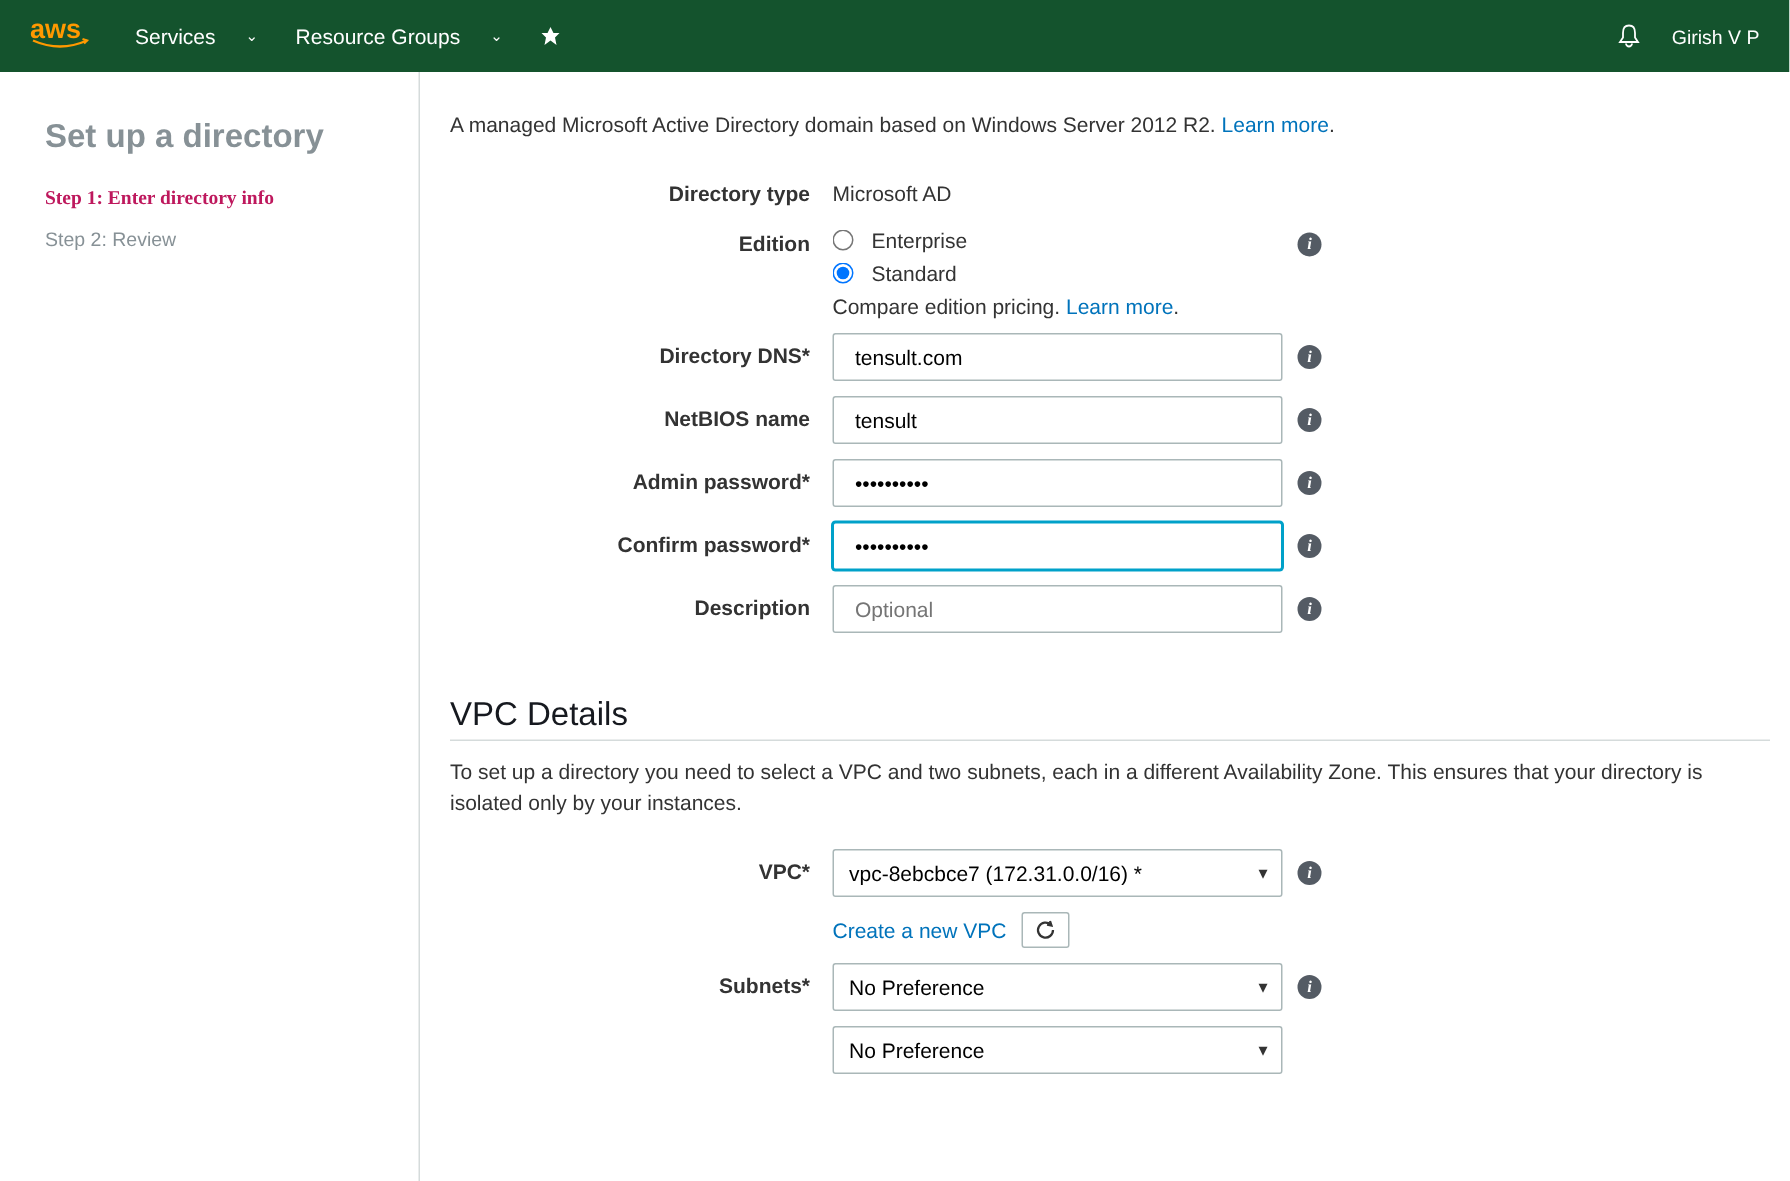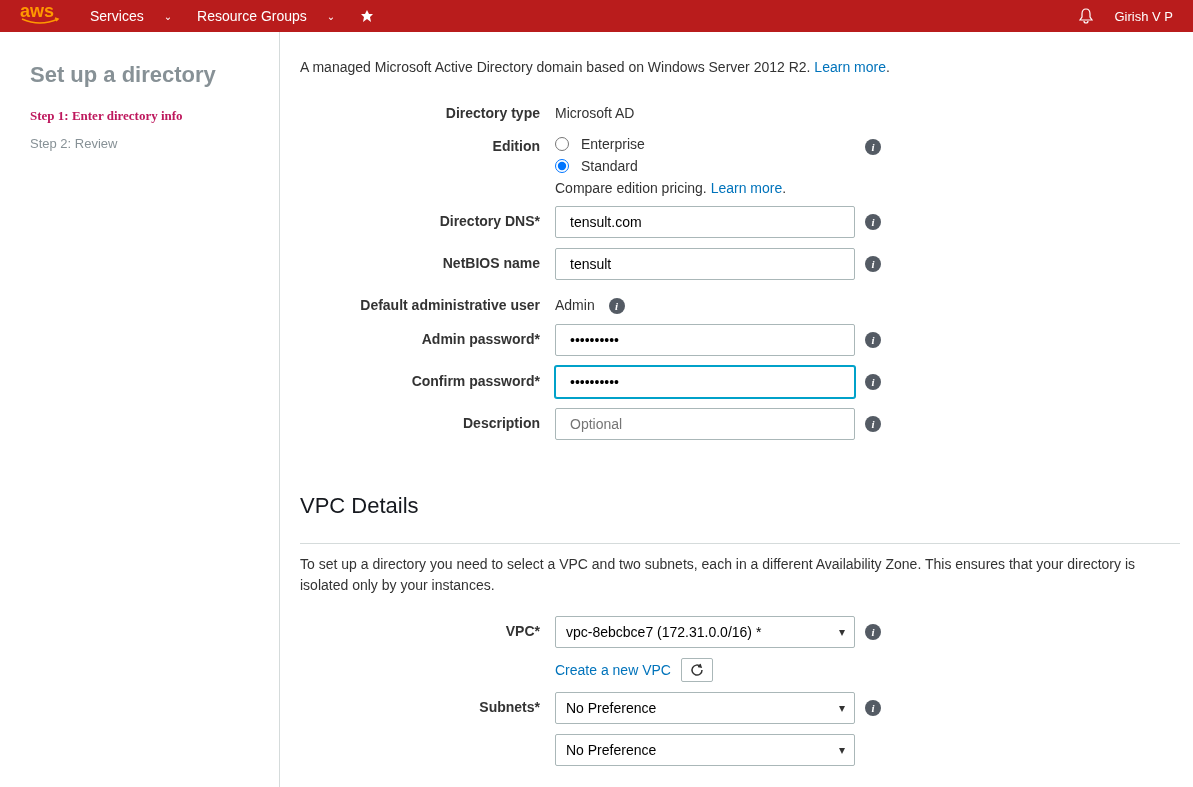--- a/index.html
+++ b/index.html
@@ -1,18 +1,18 @@
 <!DOCTYPE html>
 <html><head>
   <meta charset="utf-8">
   <style>
     * { box-sizing: border-box; margin: 0; padding: 0; }
     body { font-family: "Helvetica Neue", Arial, sans-serif; font-size: 14px; color: #333; background: #fff; }
     
-    .topnav { background: #b91c1c; height: 32px; display: flex; align-items: center; padding: 0 20px; color: #fff; }
+    .topnav { background: #14532d; height: 48px; display: flex; align-items: center; padding: 0 20px; color: #fff; }
     .logo { color: #ff9900; font-weight: bold; font-size: 18px; margin-right: 30px; display: flex; flex-direction: column; line-height: 0.7; }
     .nav-item { color: #fff; font-size: 14px; margin-right: 25px; cursor: pointer; display: flex; align-items: center; gap: 20px; }
     .nav-caret { font-size: 10px; }
     .nav-pin { color: #fff; font-size: 14px; }
     .nav-spacer { flex: 1; }
     .nav-bell { margin-right: 20px; }
     .nav-user { font-size: 13px; }
     
     .main { display: flex; }
     .sidebar { width: 280px; padding: 30px 20px 20px 30px; border-right: 1px solid #d5dbdb; min-height: 747px; }
@@ -39,21 +39,21 @@
     .radio-item input { margin-right: 12px; width: 14px; height: 14px; }
     .compare-text { margin-top: 6px; font-size: 14px; }
     
     .select { width: 300px; padding: 7px 10px; border: 1px solid #aab7b8; border-radius: 2px; font-size: 14px; background: #fff; appearance: none; position: relative; }
     .select-wrapper { position: relative; width: 300px; display: inline-block; }
     .select-caret { position: absolute; right: 10px; top: 50%; transform: translateY(-50%); pointer-events: none; font-size: 12px; }
     
     .create-link-row { margin-top: 10px; display: flex; align-items: center; gap: 10px; }
     .refresh-btn { border: 1px solid #aab7b8; background: #fff; padding: 4px 8px; cursor: pointer; border-radius: 2px; display: inline-flex; align-items: center; }
     
-    .section-title2 { font-size: 22px; color: #16191f; font-weight: 400; margin-top: 53px; margin-bottom: 10px; border-bottom: 1px solid #d5dbdb; padding-bottom: 24px; }
+    .section-title2 { font-size: 22px; color: #16191f; font-weight: 400; margin-top: 41px; margin-bottom: 10px; border-bottom: 1px solid #d5dbdb; padding-bottom: 4px; }
     
     svg { display: block; }
   </style>
 </head>
 <body>
 
 <div class="topnav">
   <div class="logo">
     <span>aws</span>
     <svg width="40" height="10" viewBox="0 0 40 10">
@@ -127,27 +127,20 @@
       <input class="form-input" type="text" value="tensult.com" style="">
       <span class="info-icon form-info">i</span>
     </div>
 
     <div class="form-row">
       <div class="form-label">NetBIOS name</div>
       <input class="form-input" type="text" value="tensult" style="">
       <span class="info-icon form-info">i</span>
     </div>
 
-    <div class="form-row">
-      <div class="form-label">Default administrative user</div>
-      <div class="form-static">
-        <span>Admin</span>
-        <span class="info-icon">i</span>
-      </div>
-    </div>
 
     <div class="form-row">
       <div class="form-label">Admin password*</div>
       <input class="form-input" type="password" value="••••••••••" style="">
       <span class="info-icon form-info">i</span>
     </div>
 
     <div class="form-row">
       <div class="form-label">Confirm password*</div>
       <input class="form-input focused" type="password" value="••••••••••" style="">

